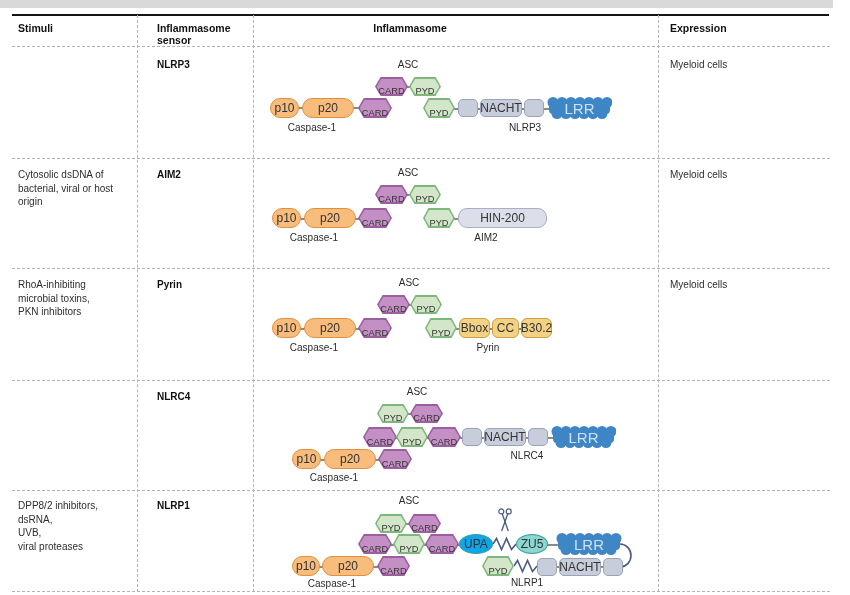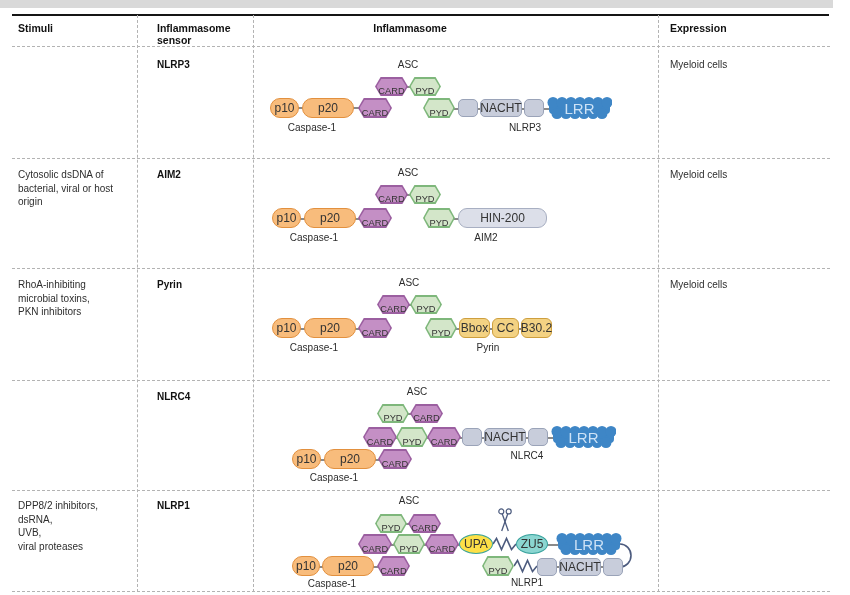--- a/index.html
+++ b/index.html
@@ -236,21 +236,21 @@
         <span>CARD</span>
       </div>
       <div class="hex" style="left: 393px; top: 534px; width: 32px; height: 20px; background: rgb(126, 183, 123);">
         <div class="hexin" style="background: rgb(211, 230, 201);"></div>
         <span>PYD</span>
       </div>
       <div class="hex" style="left: 425px; top: 534px; width: 34px; height: 20px; background: rgb(155, 95, 160);">
         <div class="hexin" style="background: rgb(196, 143, 197);"></div>
         <span>CARD</span>
       </div>
-      <div class="pill" style="left: 459px; top: 534px; width: 34px; height: 20px; background: #fde047; border-color: rgb(57, 162, 157); border-radius: 50%;">UPA</div>
+      <div class="pill" style="left: 459px; top: 534px; width: 34px; height: 20px; background: #0ea5e9; border-color: rgb(57, 162, 157); border-radius: 50%;">UPA</div>
       <div class="svgwrap" style="left: 493px; top: 534px; width: 23px; height: 20px;"><svg width="23" height="20" viewBox="0 0 23 20" xmlns="http://www.w3.org/2000/svg">
           <polyline points="0,10 3.5,4.5 8.5,15.5 13.5,4.5 18.5,15.5 23,10" fill="none" stroke="#4C5B7E" stroke-width="1.6"></polyline>
         </svg></div>
       <div class="pill" style="left: 516px; top: 534px; width: 32px; height: 20px; background: rgb(139, 214, 209); border-color: rgb(57, 162, 157); border-radius: 50%;">ZU5</div>
       <div class="svgwrap" style="left: 556px; top: 533px; width: 66px; height: 22px;"><svg width="66" height="22" viewBox="0 0 66 22" xmlns="http://www.w3.org/2000/svg">
           <rect x="2" y="5" width="62" height="12" rx="4" fill="#3E86C6"></rect>
           <circle cx="6" cy="5.5" r="5.5" fill="#3E86C6"></circle>
           <circle cx="15" cy="5.5" r="5.5" fill="#3E86C6"></circle>
           <circle cx="24" cy="5.5" r="5.5" fill="#3E86C6"></circle>
           <circle cx="33" cy="5.5" r="5.5" fill="#3E86C6"></circle>

